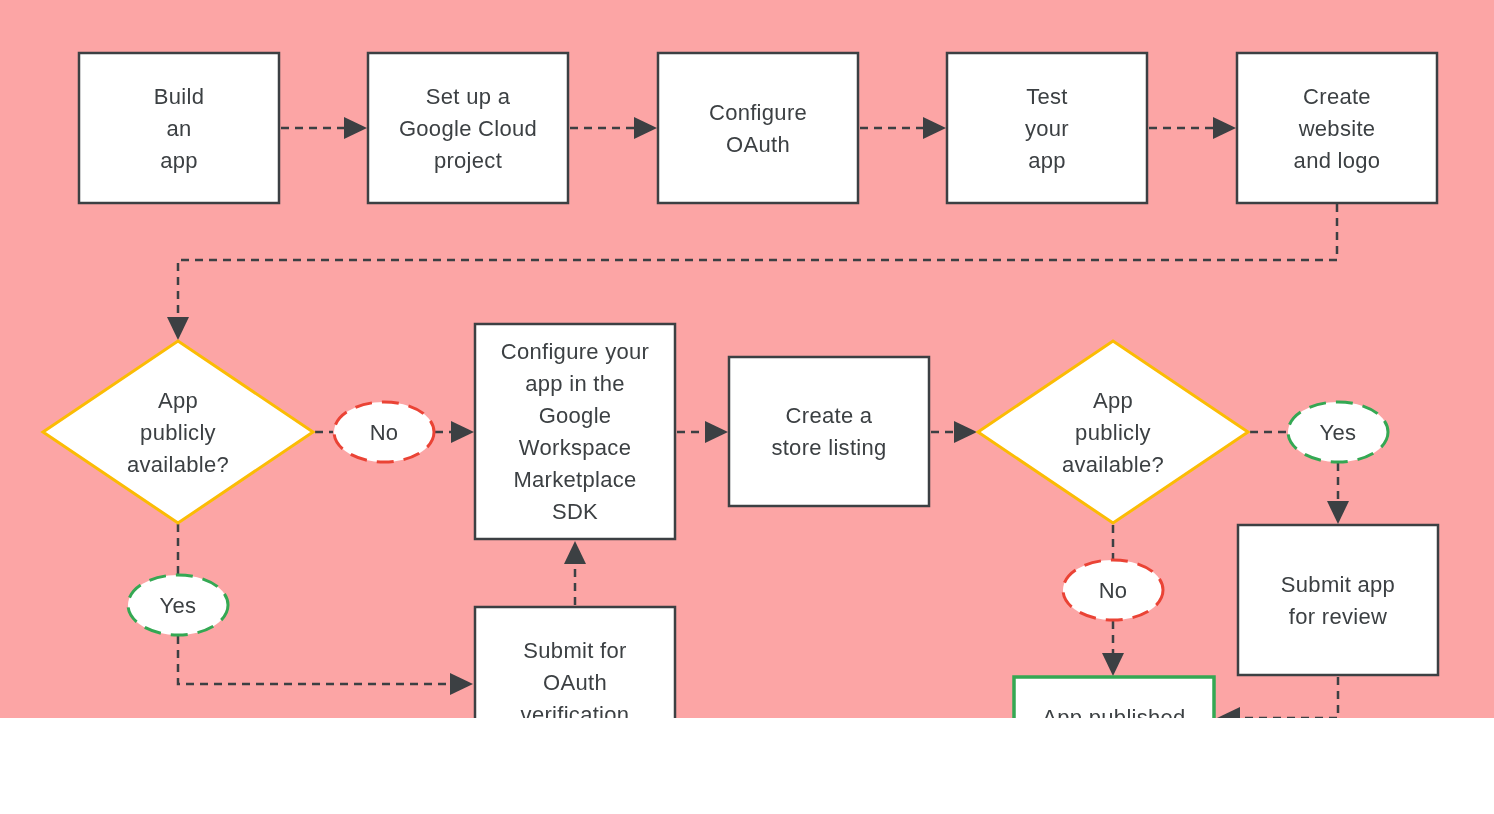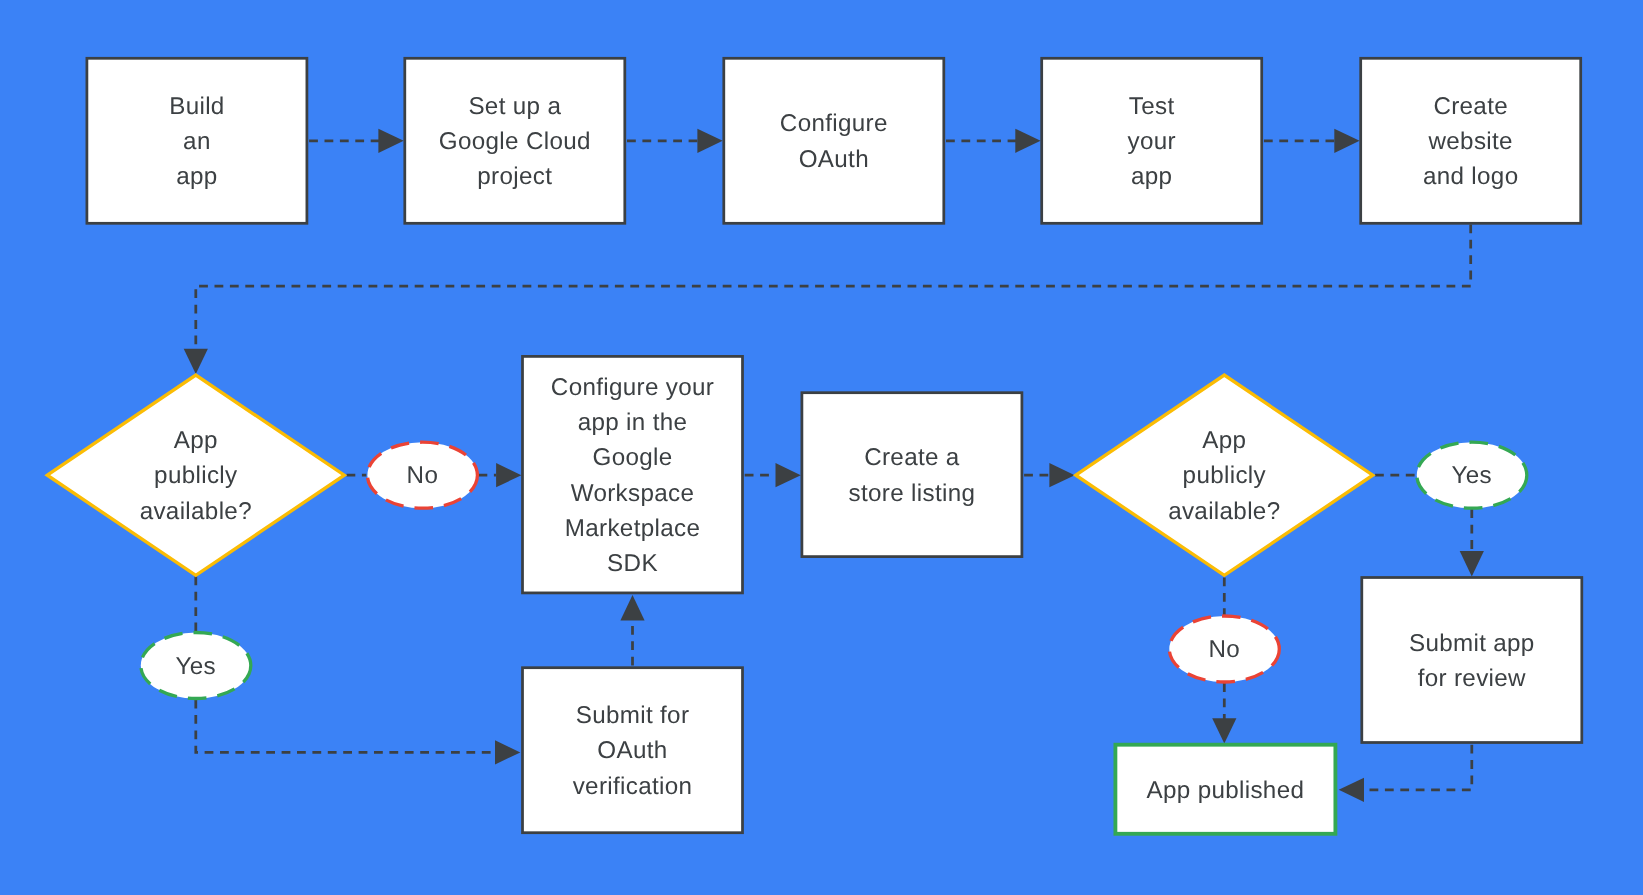--- a/index.html
+++ b/index.html
@@ -3,22 +3,22 @@
 <meta charset="utf-8">
 <style>
   html, body {
     margin: 0;
     padding: 0;
     background: #ffffff;
   }
   .canvas {
     position: relative;
     width: 1494px;
-    height: 814px;
-    background: #3b82f6;
+    height: 718px;
+    background: #fca5a5;
     overflow: hidden;
   }
   svg text {
     font-family: "Liberation Sans", sans-serif;
     font-size: 22px;
     letter-spacing: 0.3px;
     fill: #3c4043;
   }
 </style>
 </head>

